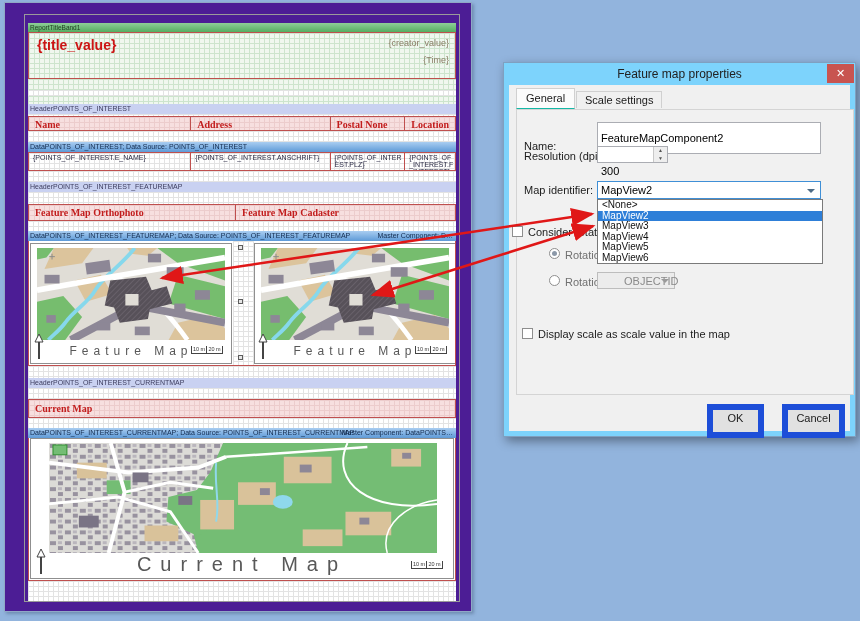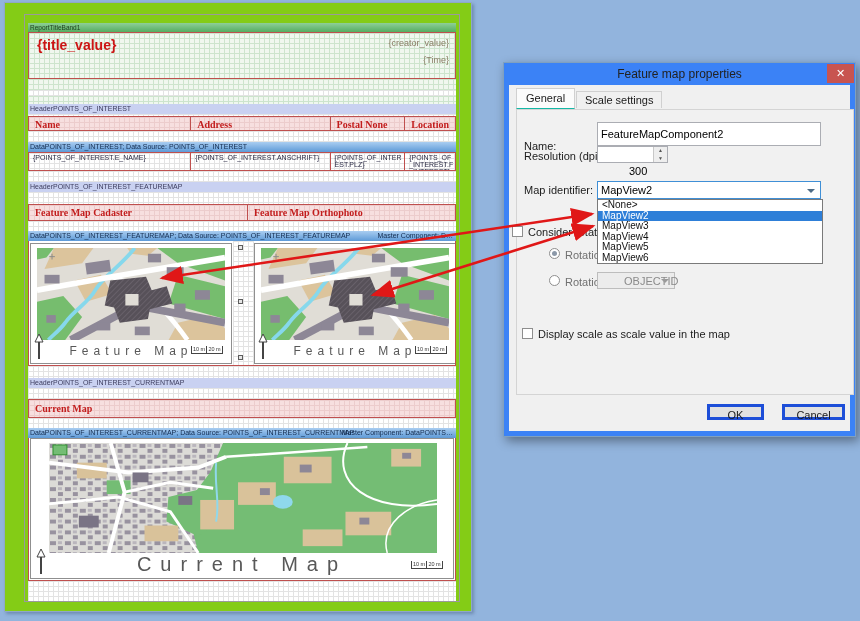--- a/index.html
+++ b/index.html
@@ -1,21 +1,21 @@
 <!DOCTYPE html>
 <html><head>
 <meta charset="utf-8">
 <style>
   * { margin:0; padding:0; box-sizing:border-box; }
   html,body { width:860px; height:621px; overflow:hidden; }
   body { background:#92b4dd; font-family:"Liberation Sans", sans-serif; position:relative; }
 
   
   .page { position:absolute; left:4px; top:2px; width:468px; height:610px;
-          background:#84cc16; border:1px solid #8fa8c6; box-shadow:2px 2px 3px rgba(50,70,100,.35); }
+          background:#4c1d95; border:1px solid #8fa8c6; box-shadow:2px 2px 3px rgba(50,70,100,.35); }
   .design-rect { position:absolute; left:19px; top:11px; width:436px; height:588px;
                  border:1px solid #9a9a9a; }
   .bandrow { position:absolute; left:23px; width:428px; overflow:hidden; }
 
   .grid-green { background-color:#f0f7ef;
     background-image:linear-gradient(#cde4cd 1px, transparent 1px),
                      linear-gradient(90deg,#cde4cd 1px, transparent 1px);
     background-size:5px 5px; }
   .grid-white { background-color:#ffffff;
     background-image:linear-gradient(#e3e3e3 1px, transparent 1px),
@@ -56,56 +56,56 @@
   .cm-caption { font-size:20px; letter-spacing:9px; }
   .scalebar { position:absolute; display:flex; font-size:5.5px; color:#333; }
   .scalebar span { width:16px; text-align:center; border-bottom:1px solid #444;
                    border-right:1px solid #444; padding-bottom:1px; }
   .scalebar span:first-child { border-left:1px solid #444; }
   .north { position:absolute; }
   .handle { position:absolute; width:5px; height:5px; background:#e6e6e6; border:1px solid #5d5d5d; }
 
   
   .dialog { position:absolute; left:503px; top:62px; width:353px; height:375px;
-            background:#3b82f6; border:1px solid #7fa0c0; padding:0 5px 5px 5px;
+            background:#7dd3fc; border:1px solid #7fa0c0; padding:0 5px 5px 5px;
             box-shadow:3px 4px 10px rgba(0,0,0,.40); z-index:20; }
   .titlebar { height:22px; line-height:22px; text-align:center; font-size:12px; color:#222; }
   .close-btn { position:absolute; top:1px; right:1px; width:27px; height:19px;
                background:#c85450; color:#fff; font-size:11px; line-height:19px;
                text-align:center; }
   .dlg-content { position:relative; background:#f0f0f0; height:346px; }
   .tab { position:absolute; font-size:11px; color:#1a1a1a; border:1px solid #d0d0d0; background:#f0f0f0; }
   .tab.active { left:7px; top:3px; padding:3px 9px 4px 9px; background:#fbfbfb; z-index:3; border-bottom:1px solid #14b8a6; }
   .tab.inactive { left:67px; top:6px; padding:2px 8px; border-bottom:none; }
   .tabframe { position:absolute; left:7px; top:24px; width:338px; height:286px;
               border:1px solid #d4d4d4; background:#f1f1f1; }
   .lbl { position:absolute; font-size:11px; color:#1c1c1c; }
   .lbl.dim { color:#707070; }
   .txtinput { position:absolute; border:1px solid #abadb3; background:#fff; font-size:11px;
               font-family:"Liberation Sans",sans-serif; padding:0 3px; color:#000; }
   .spinner { position:absolute; border:1px solid #abadb3; background:#fff; display:flex; }
-  .spin-val { flex:1; font-size:11px; padding:18px 3px;margin-left:28px; }
+  .spin-val { flex:1; font-size:11px; padding:18px 3px; }
   .spin-btns { width:14px; display:flex; flex-direction:column; border-left:1px solid #c8c8c8; }
   .spin-btns div { flex:1; background:#eee; font-size:5px; color:#555; text-align:center; line-height:7px; }
   .combo { position:absolute; background:#fff; font-size:11px; }
   .combo .val { padding:2px 3px; }
   .combo.focus { border:1px solid #3f8fd6; }
   .combo.disabled { border:1px solid #bdbdbd; background:#ececec; color:#8a8a8a;padding-left:23px; }
   .chev { position:absolute; right:5px; top:7px; width:0; height:0;
           border-left:4px solid transparent; border-right:4px solid transparent;
           border-top:4px solid #4d6b85; }
   .combo.disabled .chev { border-top-color:#9a9a9a; top:6px; }
   .droplist { position:absolute; background:#fff; border:1px solid #7a7a7a; z-index:6; }
   .droplist .opt { font-size:10px; line-height:10.5px; height:10.5px; padding-left:4px; color:#111; }
   .droplist .opt.sel { background:#2e7fd8; color:#fff; }
   .checkbox { position:absolute; width:11px; height:11px; background:#fff; border:1px solid #8e8e8e; }
   .radio { position:absolute; width:11px; height:11px; background:#fff; border:1px solid #8e8e8e; border-radius:50%; }
   .radio.sel::after { content:""; position:absolute; left:2px; top:2px; width:5px; height:5px;
                       border-radius:50%; background:#8b98a8; }
-  .btn { position:absolute; height:16px; background:#e1e1e1; border:3px solid #1d4ed8;
+  .btn { position:absolute; height:34px; background:#e1e1e1; border:6px solid #1d4ed8;
          font-size:11px; color:#1a1a1a; text-align:center; line-height:16px; }
 
   .arrows { position:absolute; left:0; top:0; z-index:40; pointer-events:none; }
 </style>
 </head>
 <body>
 
 <svg width="0" height="0" style="position:absolute">
   <defs>
     <pattern id="city" width="15" height="11" patternUnits="userSpaceOnUse">
@@ -232,22 +232,22 @@
 
   <div class="bandrow grid-white" style="top:168px;height:11px;"></div>
 
   <div class="bandrow band-lavender" style="top:179px;height:10px;">
     <span>HeaderPOINTS_OF_INTEREST_FEATUREMAP</span>
   </div>
 
   <div class="bandrow grid-white" style="top:189px;height:12px;"></div>
 
   <div class="bandrow grid-pink red-border hdr-table" style="top:201px;height:17px;">
+    <div class="hdr-cell" style="width:208px;">Feature Map Orthophoto</div>
     <div class="hdr-cell" style="width:220px;">Feature Map Cadaster</div>
-    <div class="hdr-cell" style="width:208px;">Feature Map Orthophoto</div>
   </div>
 
   <div class="bandrow grid-white" style="top:218px;height:10px;"></div>
 
   <div class="bandrow band-blue" style="top:228px;height:10px;">
     <span>DataPOINTS_OF_INTEREST_FEATUREMAP;  Data Source: POINTS_OF_INTEREST_FEATUREMAP</span>
     <span class="master">Master Component: D…</span>
   </div>
 
   <div class="bandrow mapband" style="top:238px;height:125px;">
@@ -324,21 +324,21 @@
 <div class="dialog">
   <div class="titlebar">Feature map properties</div>
   <div class="close-btn">✕</div>
 
   <div class="dlg-content">
     <div class="tab active">General</div>
     <div class="tab inactive">Scale settings</div>
     <div class="tabframe"></div>
 
     <div class="lbl" style="left:15px;top:55px;">Name:</div>
-    <input class="txtinput" style="left: 88px; top: 37px; width: 224px; height: 24px;" value="FeatureMapComponent2">
+    <input class="txtinput" style="left: 88px; top: 37px; width: 224px; height: 32px;" value="FeatureMapComponent2">
 
     <div class="lbl" style="left:15px;top:65px;">Resolution (dpi):</div>
     <div class="spinner" style="left:88px;top:61px;width:71px;height:17px;">
       <div class="spin-val">300</div>
       <div class="spin-btns">
         <div>▲</div>
         <div>▼</div>
       </div>
     </div>
 

